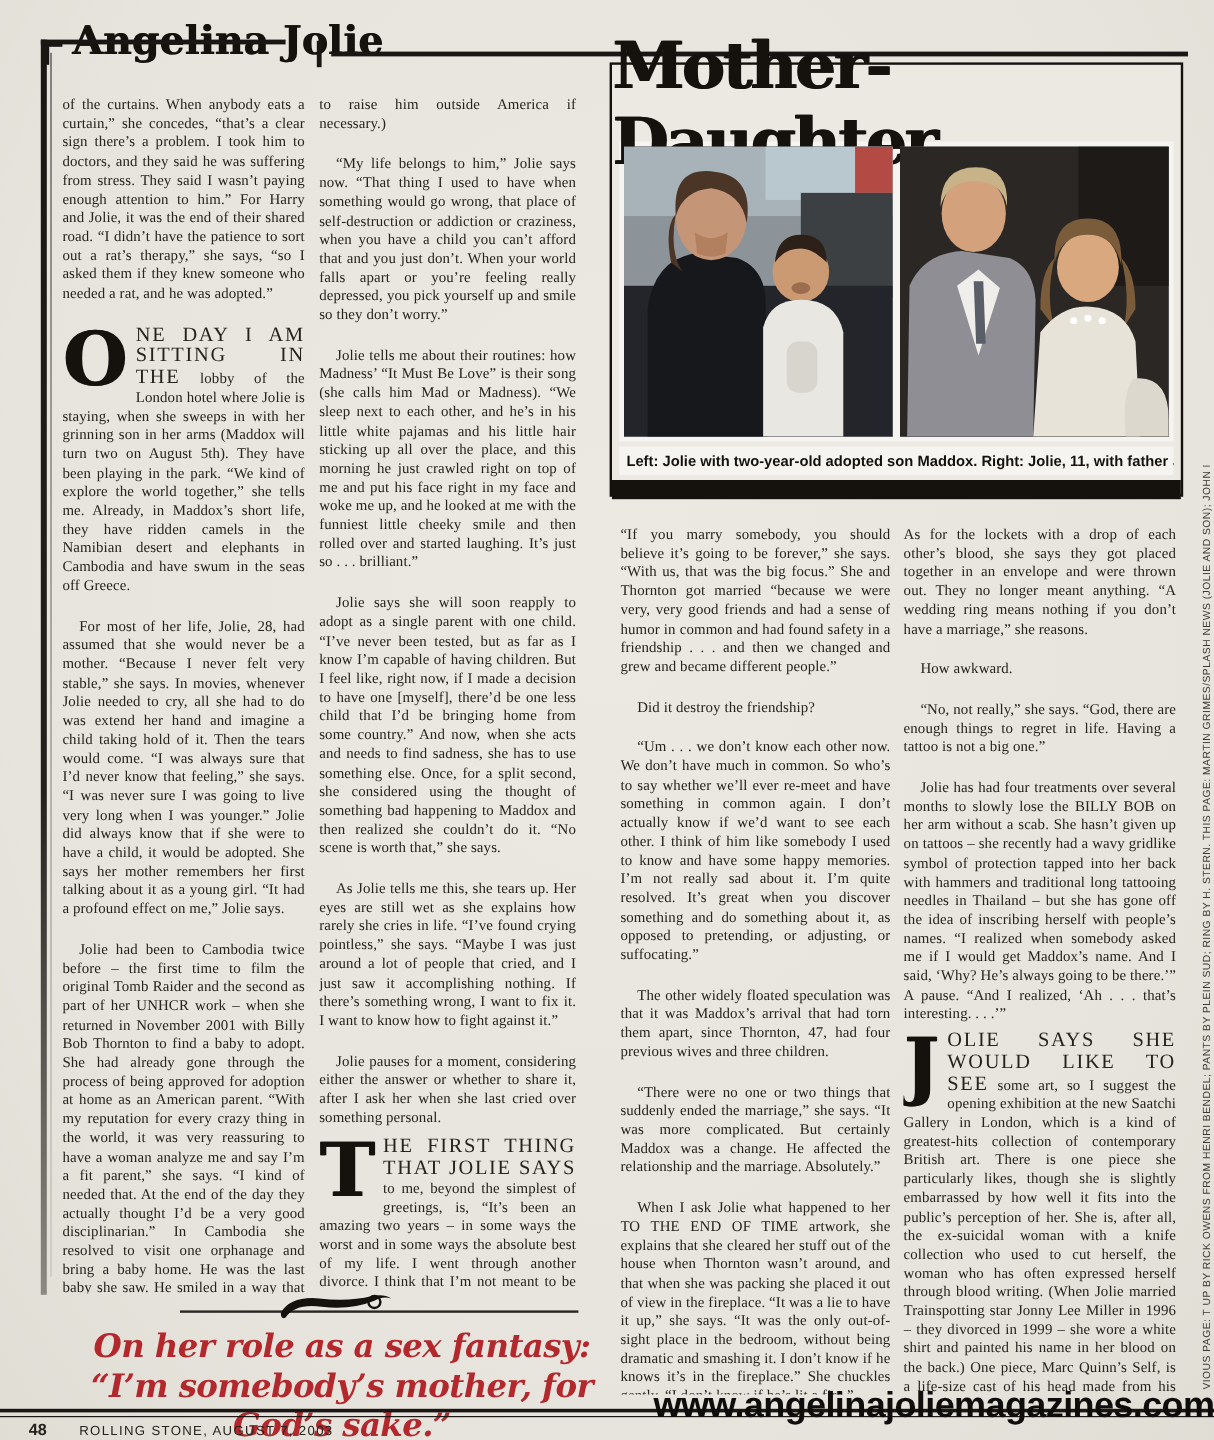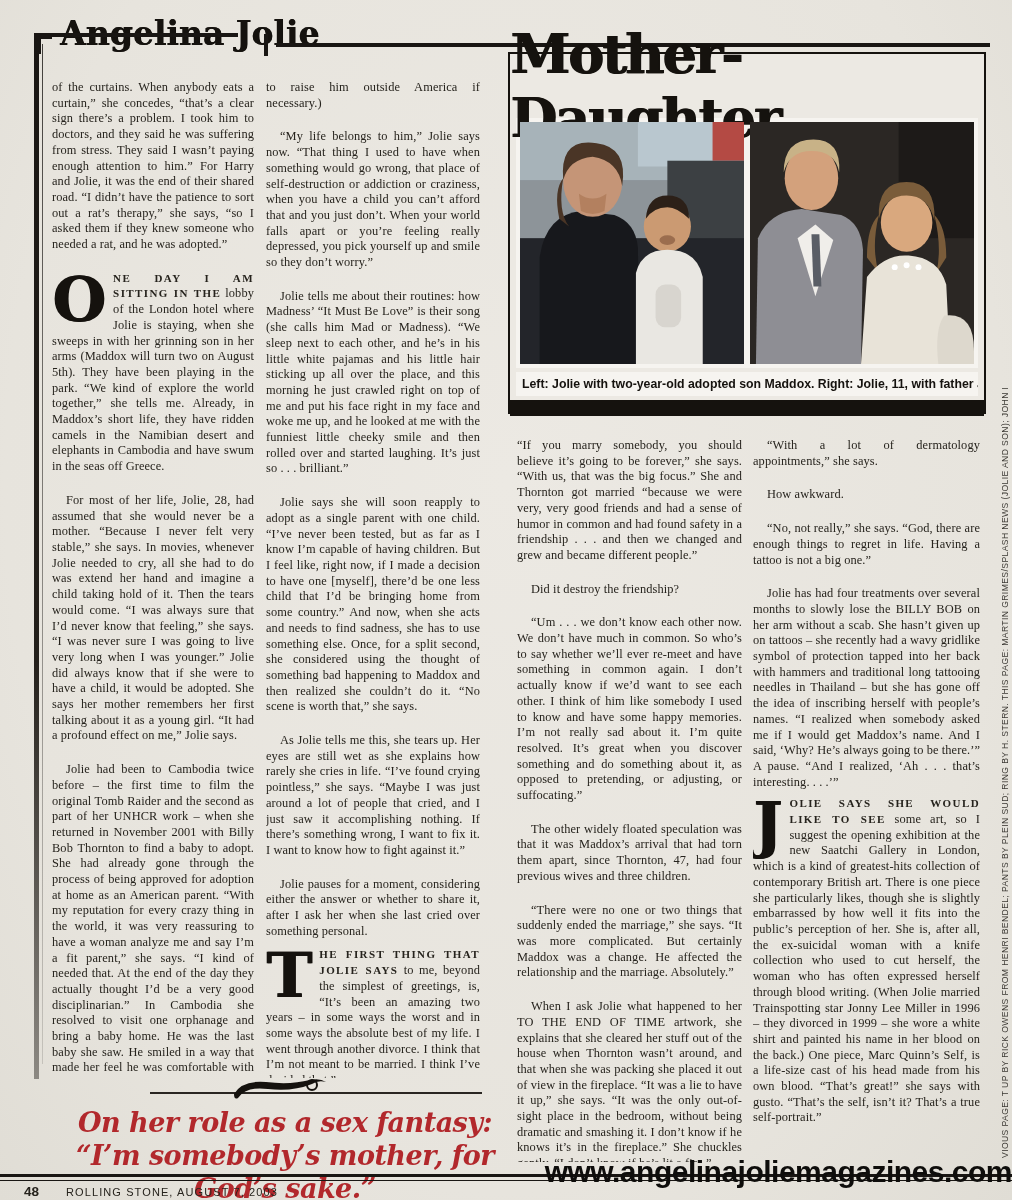--- a/index.html
+++ b/index.html
@@ -50,21 +50,21 @@
   #col3 { left:517px; top:420px; width:225px; height:742px; }
   #col4 { left:753px; top:420px; width:227px; height:742px; }
 
   .dropcap {
     float:left;
     font-family:"DejaVu Serif", serif; font-weight:bold;
     font-size:62px; line-height:50px;
     padding:4px 7px 0 0; color:#15120e;
     text-shadow:1px 0 0 #15120e;
   }
-  .lead { letter-spacing:1.4px; font-size:11px; font-weight:bold; }
+  .lead { letter-spacing:1.4px; font-size:17px; font-weight:normal; }
 
   
   .feature {
     position:absolute; left:508px; top:52px; width:478px; height:362px;
     border:2px solid #15120e; background:#ece9e3;
   }
   .feature-headline {
     height:64px; display:flex; align-items:center; justify-content:center;
     font-family:"DejaVu Serif", serif; font-weight:bold;
     font-size:54px; letter-spacing:-2px; color:#15120e;
@@ -206,21 +206,21 @@
 <div class="col" id="col3">
   <p class="noindent">“If you marry somebody, you should believe it’s going to be forever,” she says. “With us, that was the big focus.” She and Thornton got married “because we were very, very good friends and had a sense of humor in common and had found safety in a friendship . . . and then we changed and grew and became different people.”</p>
   <p>Did it destroy the friendship?</p>
   <p>“Um . . . we don’t know each other now. We don’t have much in common. So who’s to say whether we’ll ever re-meet and have something in common again. I don’t actually know if we’d want to see each other. I think of him like somebody I used to know and have some happy memories. I’m not really sad about it. I’m quite resolved. It’s great when you discover something and do something about it, as opposed to pretending, or adjusting, or suffocating.”</p>
   <p>The other widely floated speculation was that it was Maddox’s arrival that had torn them apart, since Thornton, 47, had four previous wives and three children.</p>
   <p>“There were no one or two things that suddenly ended the marriage,” she says. “It was more complicated. But certainly Maddox was a change. He affected the relationship and the marriage. Absolutely.”</p>
   <p>When I ask Jolie what happened to her TO THE END OF TIME artwork, she explains that she cleared her stuff out of the house when Thornton wasn’t around, and that when she was packing she placed it out of view in the fireplace. “It was a lie to have it up,” she says. “It was the only out-of-sight place in the bedroom, without being dramatic and smashing it. I don’t know if he knows it’s in the fireplace.” She chuckles gently. “I don’t know if he’s lit a fire.”</p>
 </div>
 
 <div class="col" id="col4">
-  <p>“With a lot of dermatology appointments,” she says.</p>
+  <p class="noindent">As for the lockets with a drop of each other’s blood, she says they got placed together in an envelope and were thrown out. They no longer meant anything. “A wedding ring means nothing if you don’t have a marriage,” she reasons.</p>
   <p>How awkward.</p>
   <p>“No, not really,” she says. “God, there are enough things to regret in life. Having a tattoo is not a big one.”</p>
   <p>Jolie has had four treatments over several months to slowly lose the BILLY BOB on her arm without a scab. She hasn’t given up on tattoos – she recently had a wavy gridlike symbol of protection tapped into her back with hammers and traditional long tattooing needles in Thailand – but she has gone off the idea of inscribing herself with people’s names. “I realized when somebody asked me if I would get Maddox’s name. And I said, ‘Why? He’s always going to be there.’” A pause. “And I realized, ‘Ah . . . that’s interesting. . . .’”</p>
   <p class="noindent" style="margin-top:6px"><span class="dropcap">J</span><span class="lead">OLIE SAYS SHE WOULD LIKE TO SEE</span> <span>some art, so I suggest the opening exhibition at the new Saatchi Gallery in London, which is a kind of greatest-hits collection of contemporary British art. There is one piece she particularly likes, though she is slightly embarrassed by how well it fits into the public’s perception of her. She is, after all, the ex-suicidal woman with a knife collection who used to cut herself, the woman who has often expressed herself through blood writing. (When Jolie married Trainspotting star Jonny Lee Miller in 1996 – they divorced in 1999 – she wore a white shirt and painted his name in her blood on the back.) One piece, Marc Quinn’s Self, is a life-size cast of his head made from his own blood. “That’s great!” she says with gusto. “That’s the self, isn’t it? That’s a true self-portrait.”</span></p>
 
 </div>
 
 <div class="divider-line"></div>
 <svg class="flourish" viewBox="0 0 96 28">
   <path d="M2 18 Q10 4 34 6 Q58 9 78 4 Q88 2 94 6 Q86 4 80 8 Q60 16 36 13 Q14 10 6 22 Q2 24 2 18 Z" fill="#15120e"></path>

